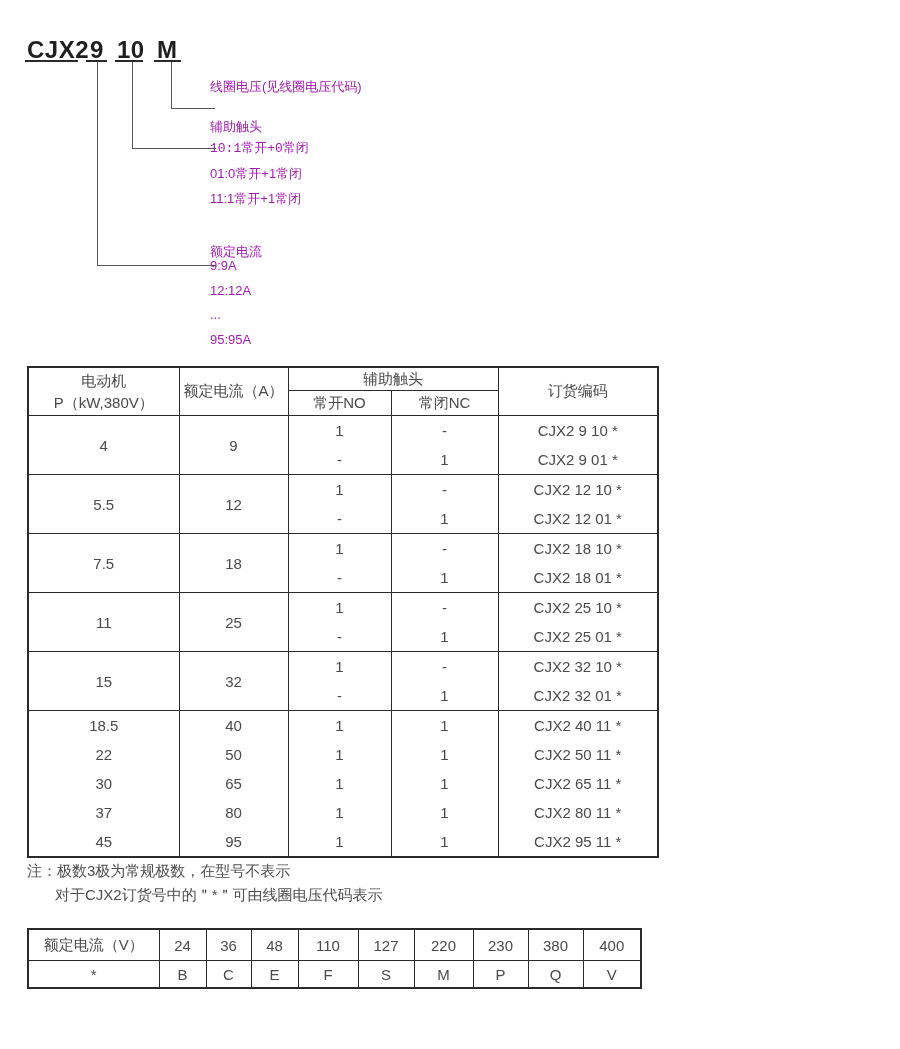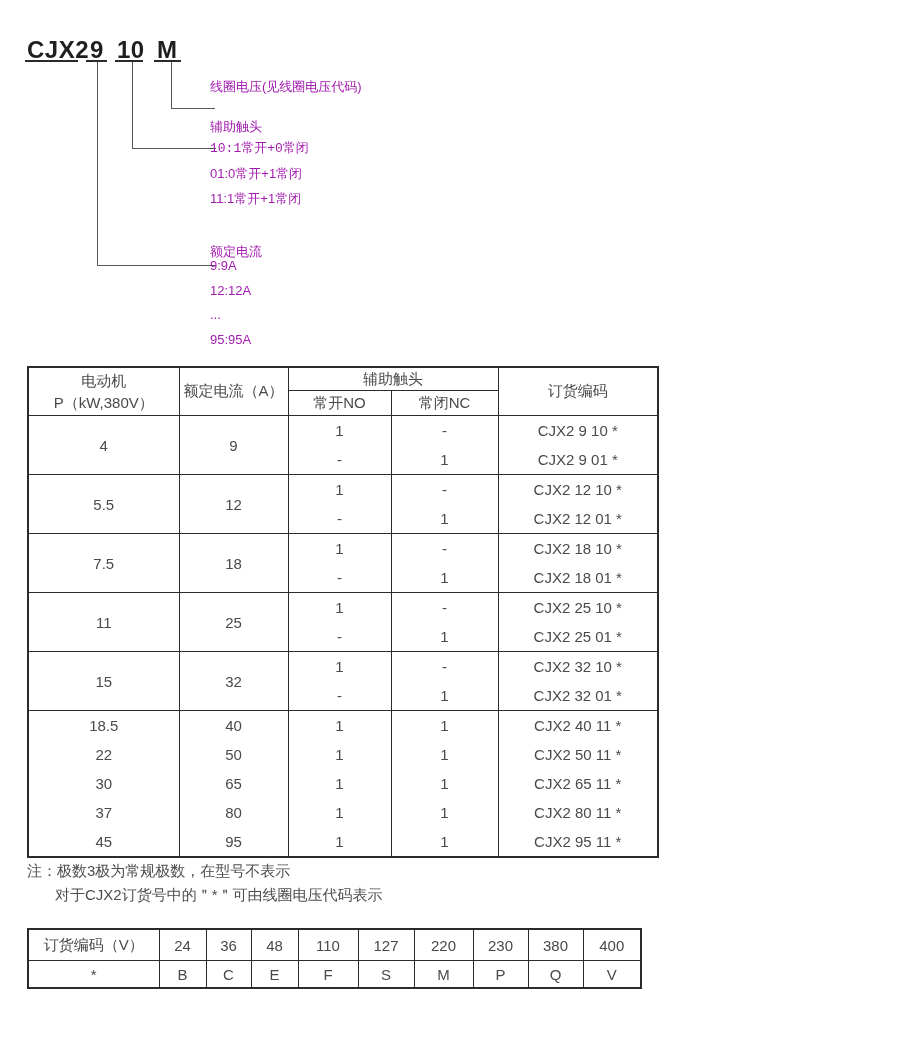--- a/index.html
+++ b/index.html
@@ -254,21 +254,21 @@
         <col style="width:47px">
         <col style="width:60px">
         <col style="width:56px">
         <col style="width:59px">
         <col style="width:55px">
         <col style="width:55px">
         <col style="width:58px">
     </colgroup>
     <tbody>
     <tr class="vr2">
-      <td>订货编码（V）</td>
+      <td>额定电流（V）</td>
       <td>24</td>
       <td>36</td>
       <td>48</td>
       <td>110</td>
       <td>127</td>
       <td>220</td>
       <td>230</td>
       <td>380</td>
       <td>400</td>
     </tr>

